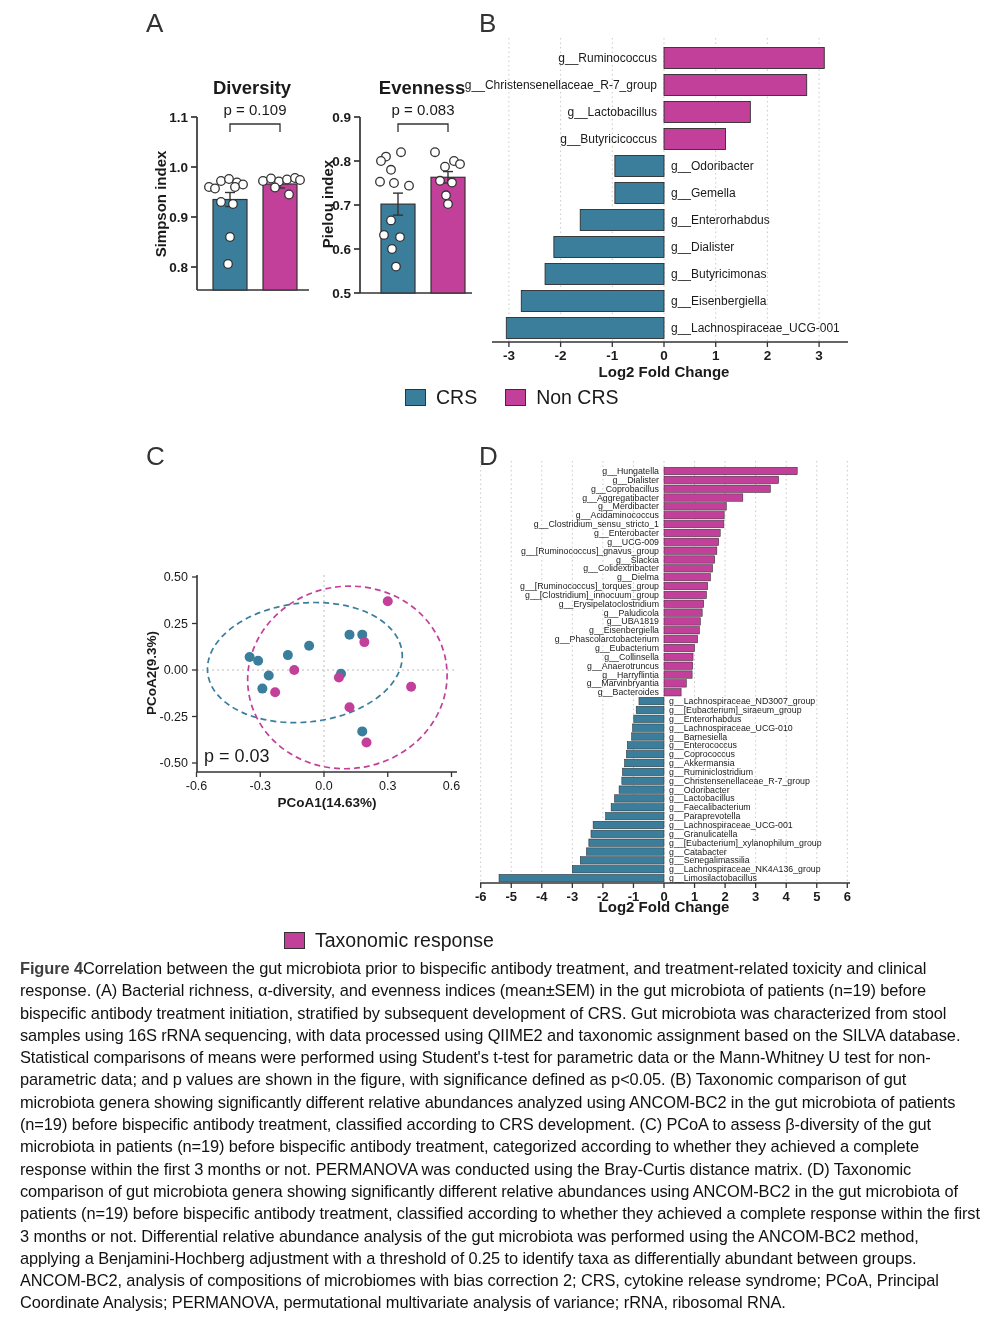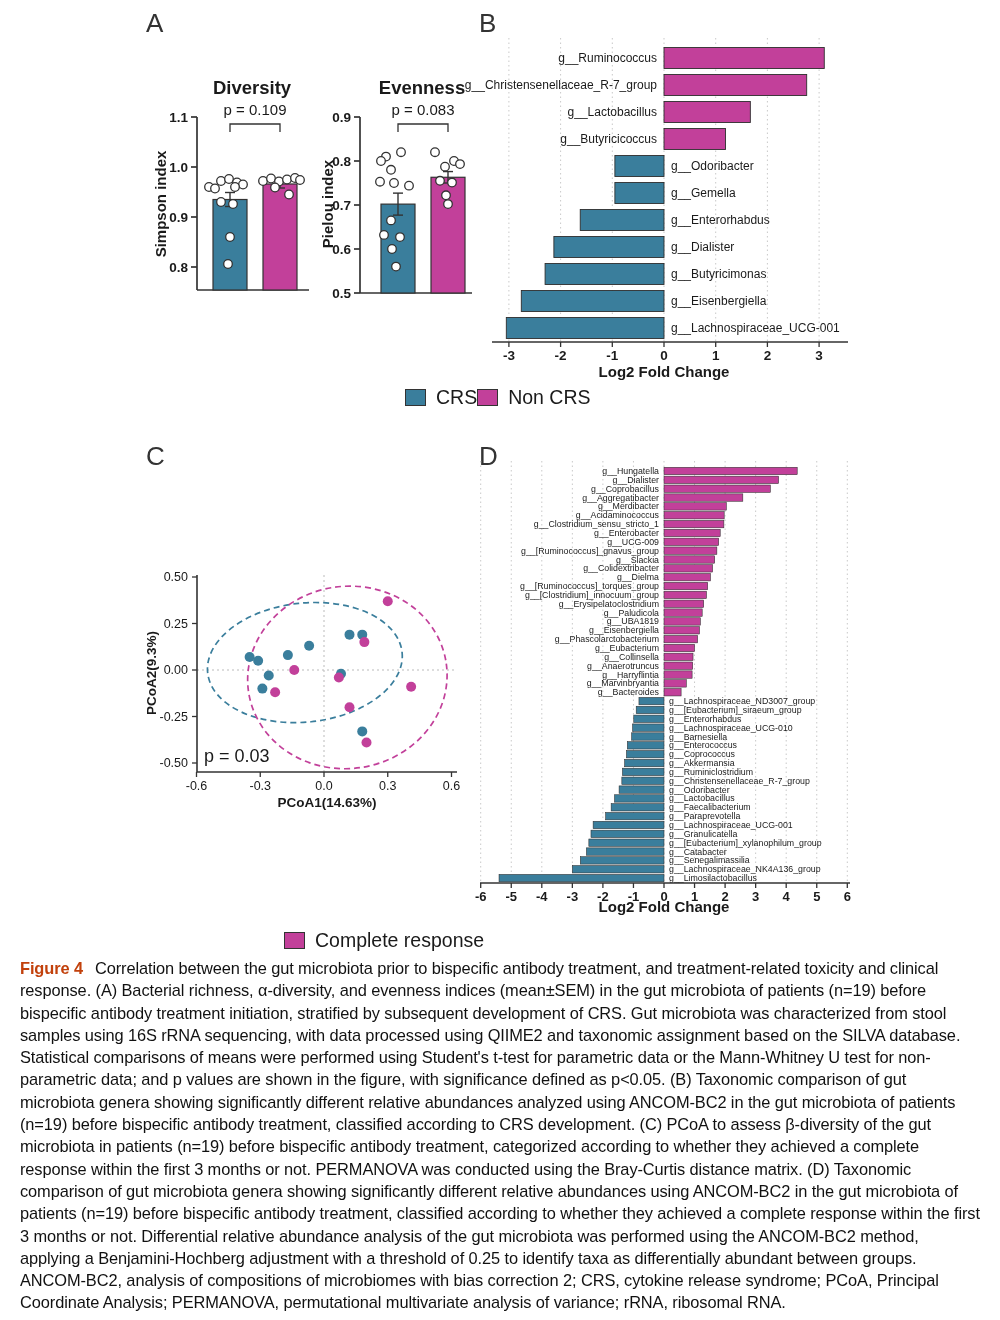--- a/index.html
+++ b/index.html
@@ -1,25 +1,25 @@
 <!DOCTYPE html>
 <html><head>
 <meta charset="utf-8">
 <style>
   html,body{margin:0;padding:0;background:#ffffff;}
   body{font-family:"Liberation Sans",sans-serif;}
   .page{position:relative;width:1000px;height:1320px;background:#ffffff;overflow:hidden;}
   .panel-letter{position:absolute;font-size:26px;font-weight:400;color:#333;}
   svg.chart{position:absolute;overflow:visible;}
   svg text{font-family:"Liberation Sans",sans-serif;fill:#1a1a1a;}
-  .legend{position:absolute;display:flex;align-items:center;font-size:19.5px;color:#1a1a1a;}
+  .legend{position:absolute;display:flex;align-items:center;gap:28px;font-size:19.5px;color:#1a1a1a;}
   .legend-item{display:flex;align-items:center;gap:10px;}
   .swatch{width:21px;height:17px;border:1.7px solid #333;box-sizing:border-box;display:inline-block;}
   .caption{position:absolute;left:20px;top:957px;width:963px;margin:0;font-size:16.4px;line-height:22.3px;color:#111;letter-spacing:-0.1px;}
-  .cap-head{font-weight:bold;color:#c2410c;padding-right:12px;}
+  .cap-head{font-weight:bold;color:#404040;}
 </style>
 </head>
 <body>
 
 <div class="page">
 
   <div class="panel-letter" style="left:146px;top:8px">A</div>
   <div class="panel-letter" style="left:479px;top:8px">B</div>
   <div class="panel-letter" style="left:146px;top:441px">C</div>
   <div class="panel-letter" style="left:479px;top:441px">D</div>
@@ -355,19 +355,19 @@
       <line x1="338.75" y1="428" x2="338.75" y2="433" stroke="#333" stroke-width="1.3"></line>
       <text x="338.75" y="446" text-anchor="middle" font-size="13" font-weight="bold">5</text>
       <line x1="369.3" y1="428" x2="369.3" y2="433" stroke="#333" stroke-width="1.3"></line>
       <text x="369.3" y="446" text-anchor="middle" font-size="13" font-weight="bold">6</text>
       <text x="186" y="457" text-anchor="middle" font-size="15" font-weight="bold">Log2 Fold Change</text>
     </svg>
 
   <div class="legend" style="left:284px;top:929px">
     <span class="legend-item">
       <span class="swatch" style="background: rgb(194, 64, 154);"></span>
-      <span>Complete response</span>
+      <span>Taxonomic response</span>
     </span>
   </div>
 
   <p class="caption"><span class="cap-head">Figure 4</span><span>Correlation between the gut microbiota prior to bispecific antibody treatment, and treatment-related toxicity and clinical response. (A) Bacterial richness, α-diversity, and evenness indices (mean±SEM) in the gut microbiota of patients (n=19) before bispecific antibody treatment initiation, stratified by subsequent development of CRS. Gut microbiota was characterized from stool samples using 16S rRNA sequencing, with data processed using QIIME2 and taxonomic assignment based on the SILVA database. Statistical comparisons of means were performed using Student's t-test for parametric data or the Mann-Whitney U test for non-parametric data; and p values are shown in the figure, with significance defined as p&lt;0.05. (B) Taxonomic comparison of gut microbiota genera showing significantly different relative abundances analyzed using ANCOM-BC2 in the gut microbiota of patients (n=19) before bispecific antibody treatment, classified according to CRS development. (C) PCoA to assess β-diversity of the gut microbiota in patients (n=19) before bispecific antibody treatment, categorized according to whether they achieved a complete response within the first 3 months or not. PERMANOVA was conducted using the Bray-Curtis distance matrix. (D) Taxonomic comparison of gut microbiota genera showing significantly different relative abundances using ANCOM-BC2 in the gut microbiota of patients (n=19) before bispecific antibody treatment, classified according to whether they achieved a complete response within the first 3 months or not. Differential relative abundance analysis of the gut microbiota was performed using the ANCOM-BC2 method, applying a Benjamini-Hochberg adjustment with a threshold of 0.25 to identify taxa as differentially abundant between groups. ANCOM-BC2, analysis of compositions of microbiomes with bias correction 2; CRS, cytokine release syndrome; PCoA, Principal Coordinate Analysis; PERMANOVA, permutational multivariate analysis of variance; rRNA, ribosomal RNA.</span></p>
 
 </div>
 
 </body></html>

